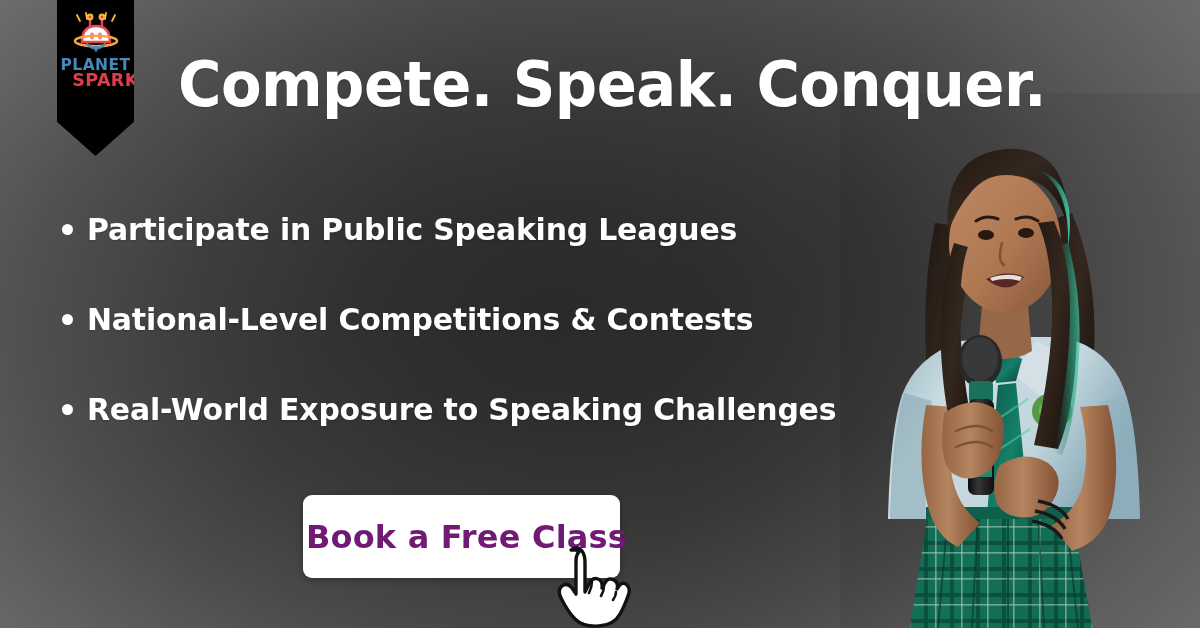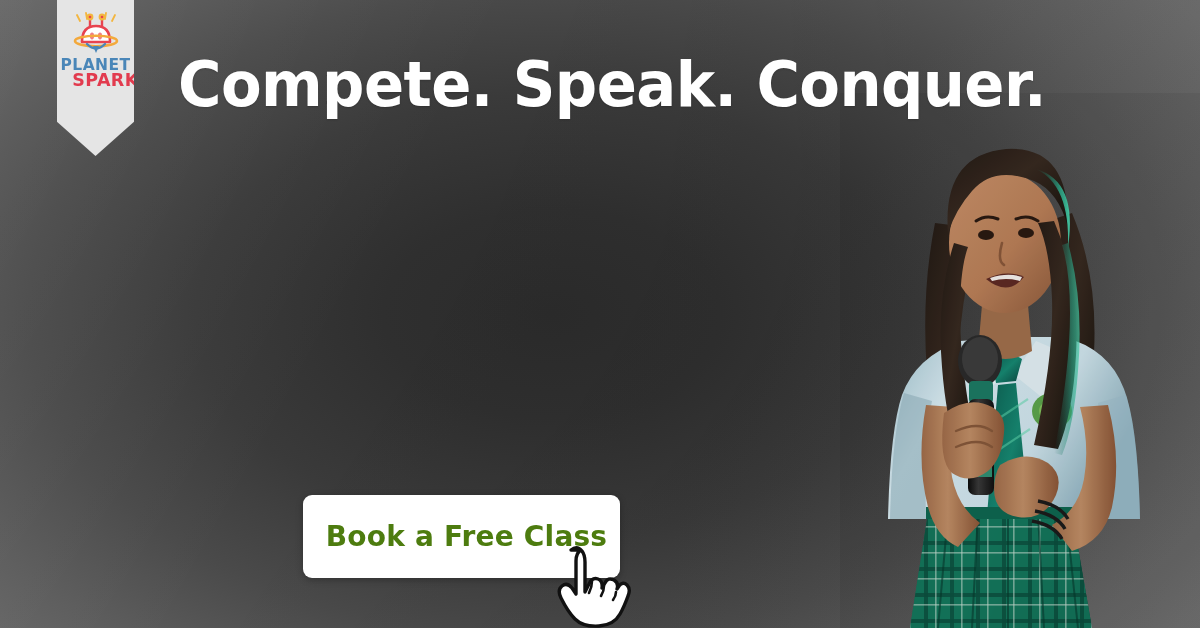--- a/index.html
+++ b/index.html
@@ -38,21 +38,21 @@
       rgba(255,255,255,0.03) 100%);
   }
 
   
   .logo-ribbon {
     position: absolute;
     left: 57px;
     top: 0;
     width: 77px;
     height: 156px;
-    background: #e5e5e5;
+    background: #000000;
     -webkit-clip-path: polygon(0 0, 100% 0, 100% 78%, 50% 100%, 0 78%);
     clip-path: polygon(0 0, 100% 0, 100% 78%, 50% 100%, 0 78%);
     display: flex;
     flex-direction: column;
     align-items: center;
     padding-top: 10px;
     box-sizing: border-box;
   }
   .logo-mark { width: 56px; height: 46px; display:block; }
   .logo-word {
@@ -136,22 +136,22 @@
     display: flex;
     align-items: center;
     justify-content: center;
     cursor: pointer;
     padding: 0;
     box-shadow: 0 2px 7px rgba(0,0,0,0.28);
   }
   .cta-label {
     font-family: "DejaVu Sans", sans-serif;
     font-weight: 700;
-    font-size: 28px;
-    color: #4d7c0f;
+    font-size: 32px;
+    color: #701a75;
     letter-spacing: 0.2px;
     white-space: nowrap;
     margin-left: 10px;
   }
   .cursor-hand {
     position: absolute;
     left: 246px;
     top: 49px;
     width: 86px;
     height: 84px;
@@ -336,20 +336,34 @@
       <path d="M25 36 l3 7 l3 -7 Z" fill="#4a86b8"></path>
     </svg>
     <div class="logo-word">
       <span class="w1">PLANET</span>
       <span class="w2">SPARK</span>
     </div>
   </div>
 
   <div class="headline">Compete. Speak. Conquer.</div>
 
+  <div class="bullets">
+    <div class="bullet-row">
+      <span class="bullet-dot"></span>
+      <span class="bullet-text">Participate in Public Speaking Leagues</span>
+    </div>
+    <div class="bullet-row">
+      <span class="bullet-dot"></span>
+      <span class="bullet-text">National-Level Competitions &amp; Contests</span>
+    </div>
+    <div class="bullet-row">
+      <span class="bullet-dot"></span>
+      <span class="bullet-text">Real-World Exposure to Speaking Challenges</span>
+    </div>
+  </div>
 
   <div class="cta-wrap">
     <button class="cta-button">
       <span class="cta-label">Book a Free Class</span>
     </button>
     <svg class="cursor-hand" viewBox="0 0 86 84" xmlns="http://www.w3.org/2000/svg">
       <path d="M22 6 q6 -5 11 1 q3 4 3 11 l0 30 l4 -8 q3 -7 9 -5 q5 2 4 9 l3 -5 q3 -6 9 -3 q5 3 3 9 l2 -3 q4 -5 8 -1 q4 4 1 11 q-4 11 -8 18 q-6 11 -21 12 q-16 1 -24 -7 q-7 -7 -14 -21 q-4 -8 1 -12 q5 -4 10 2 l4 6 l0 -33 q0 -8 5 -11 Z" fill="#ffffff" stroke="#111111" stroke-width="3.4" stroke-linejoin="round"></path>
       <g stroke="#111111" stroke-width="2.6" fill="none" stroke-linecap="round">
         <path d="M40 49 q3 -6 3 -12"></path>
         <path d="M52 52 q3 -5 3 -10"></path>

